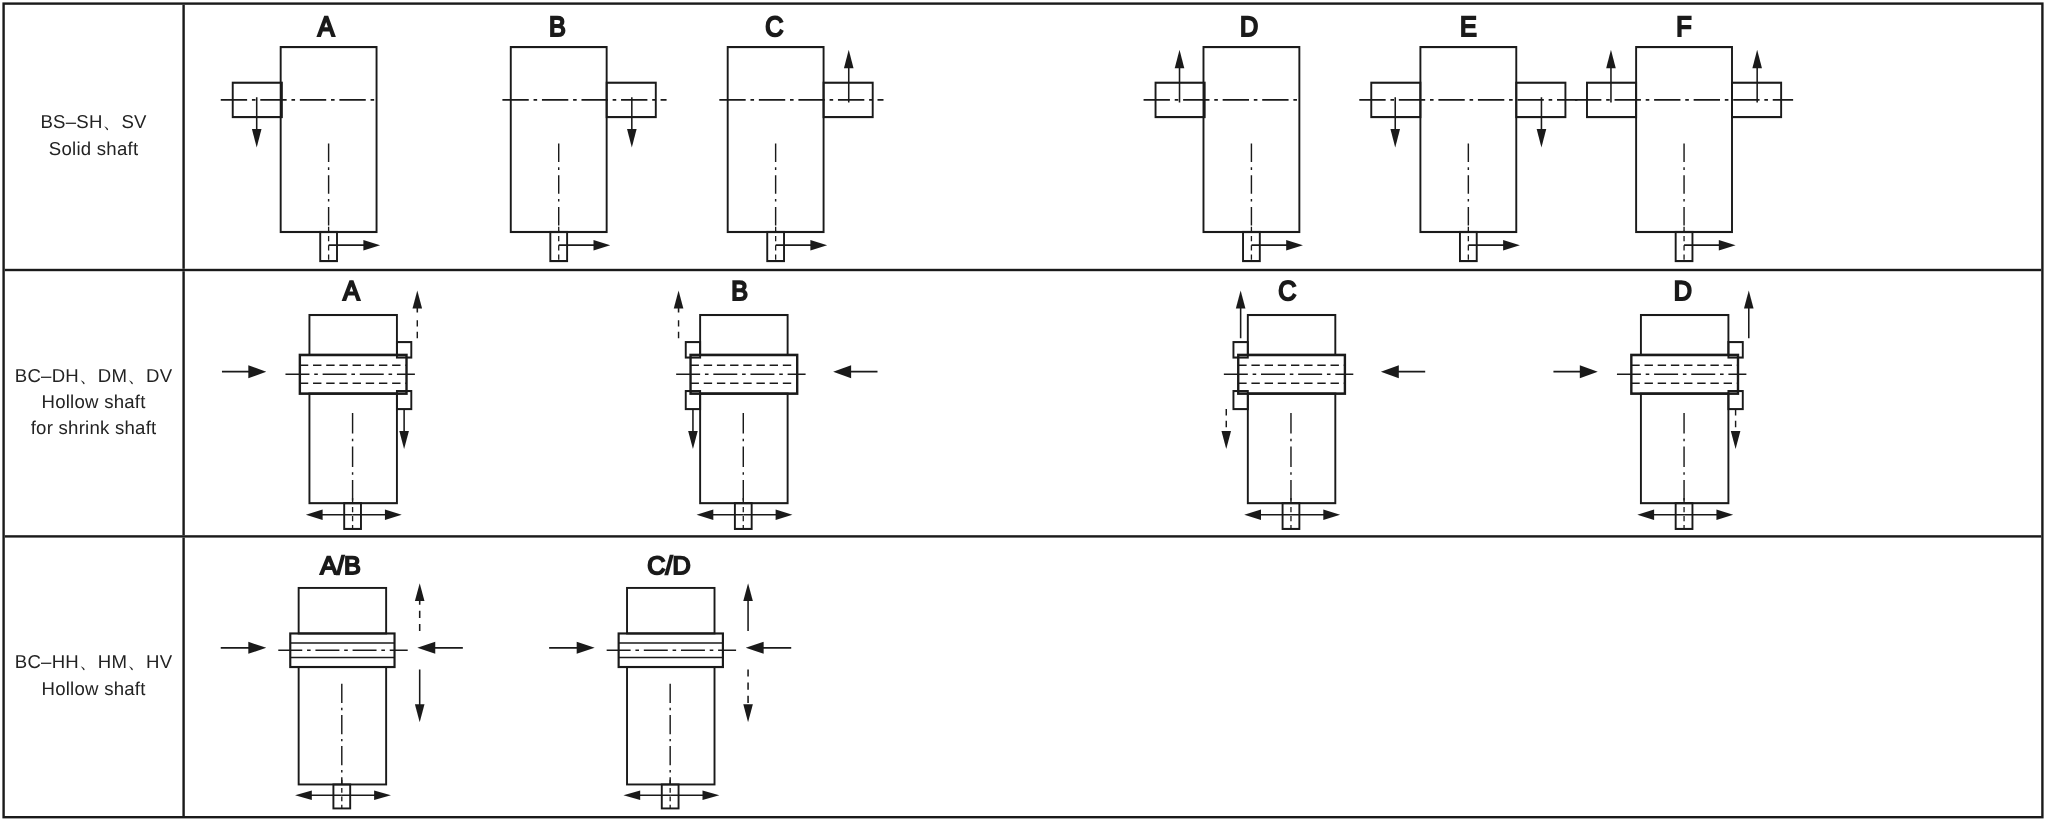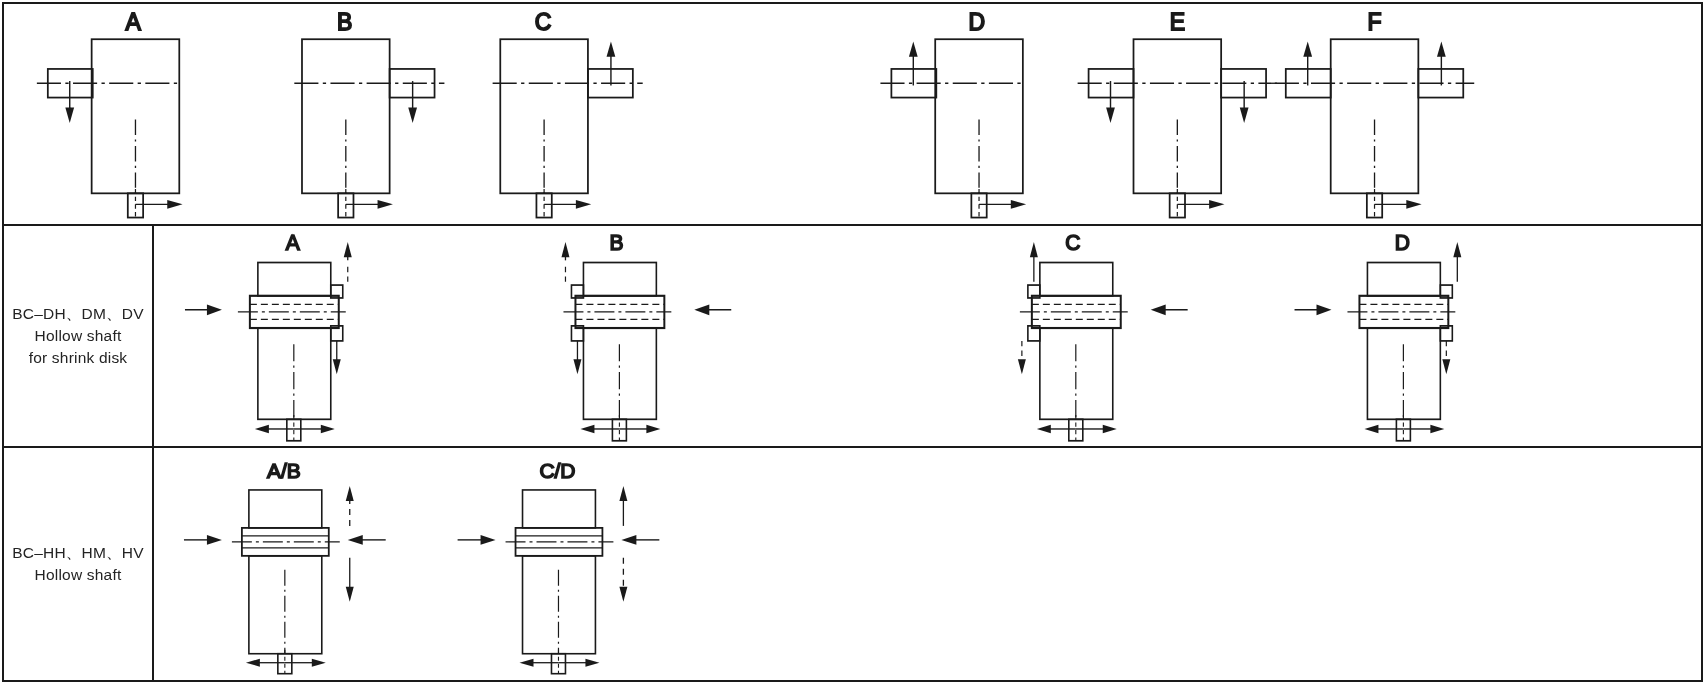--- a/index.html
+++ b/index.html
@@ -18,20 +18,26 @@
   .diagram-cell svg{display:block;width:100%;height:100%;}
   text.cap{font-family:"Liberation Sans","DejaVu Sans",sans-serif;font-size:21px;fill:#1a1a1a;text-anchor:middle;}
 </style>
 </head>
 <body>
 
 <div id="page">
   <div class="table">
 
     <div class="row">
+      <div class="label-cell">
+        <div class="lines">
+          <div class="l1">BS–SH、SV</div>
+          <div>Solid shaft</div>
+        </div>
+      </div>
       <div class="diagram-cell">
         <svg viewBox="0 0 1549 200" preserveAspectRatio="none" shape-rendering="geometricPrecision">
           <g stroke="#1a1a1a" fill="none" stroke-width="1.6">
 
             <g>
               <text class="cap" x="118" y="24">A</text>
               <rect x="80" y="32" width="80" height="140"></rect>
               <rect x="40" y="59" width="41" height="26"></rect>
               <line x1="30" y1="72" x2="160" y2="72" stroke-dasharray="22,4,3,4" stroke-width="1.2"></line>
               <line x1="60" y1="70" x2="60" y2="96" stroke-width="1.3"></line>
@@ -123,21 +129,21 @@
           </g>
         </svg>
       </div>
     </div>
 
     <div class="row">
       <div class="label-cell">
         <div class="lines">
           <div class="l1">BC–DH、DM、DV</div>
           <div>Hollow shaft</div>
-          <div>for shrink disk</div>
+          <div>for shrink shaft</div>
         </div>
       </div>
       <div class="diagram-cell">
         <svg viewBox="0 0 1549 205" preserveAspectRatio="none" shape-rendering="geometricPrecision">
           <g stroke="#1a1a1a" fill="none" stroke-width="1.6">
 
             <g>
               <text class="cap" x="139" y="22">A</text>
               <rect x="104" y="34" width="73" height="31"></rect>
               <rect x="96" y="65" width="89" height="30" stroke-width="2"></rect>

